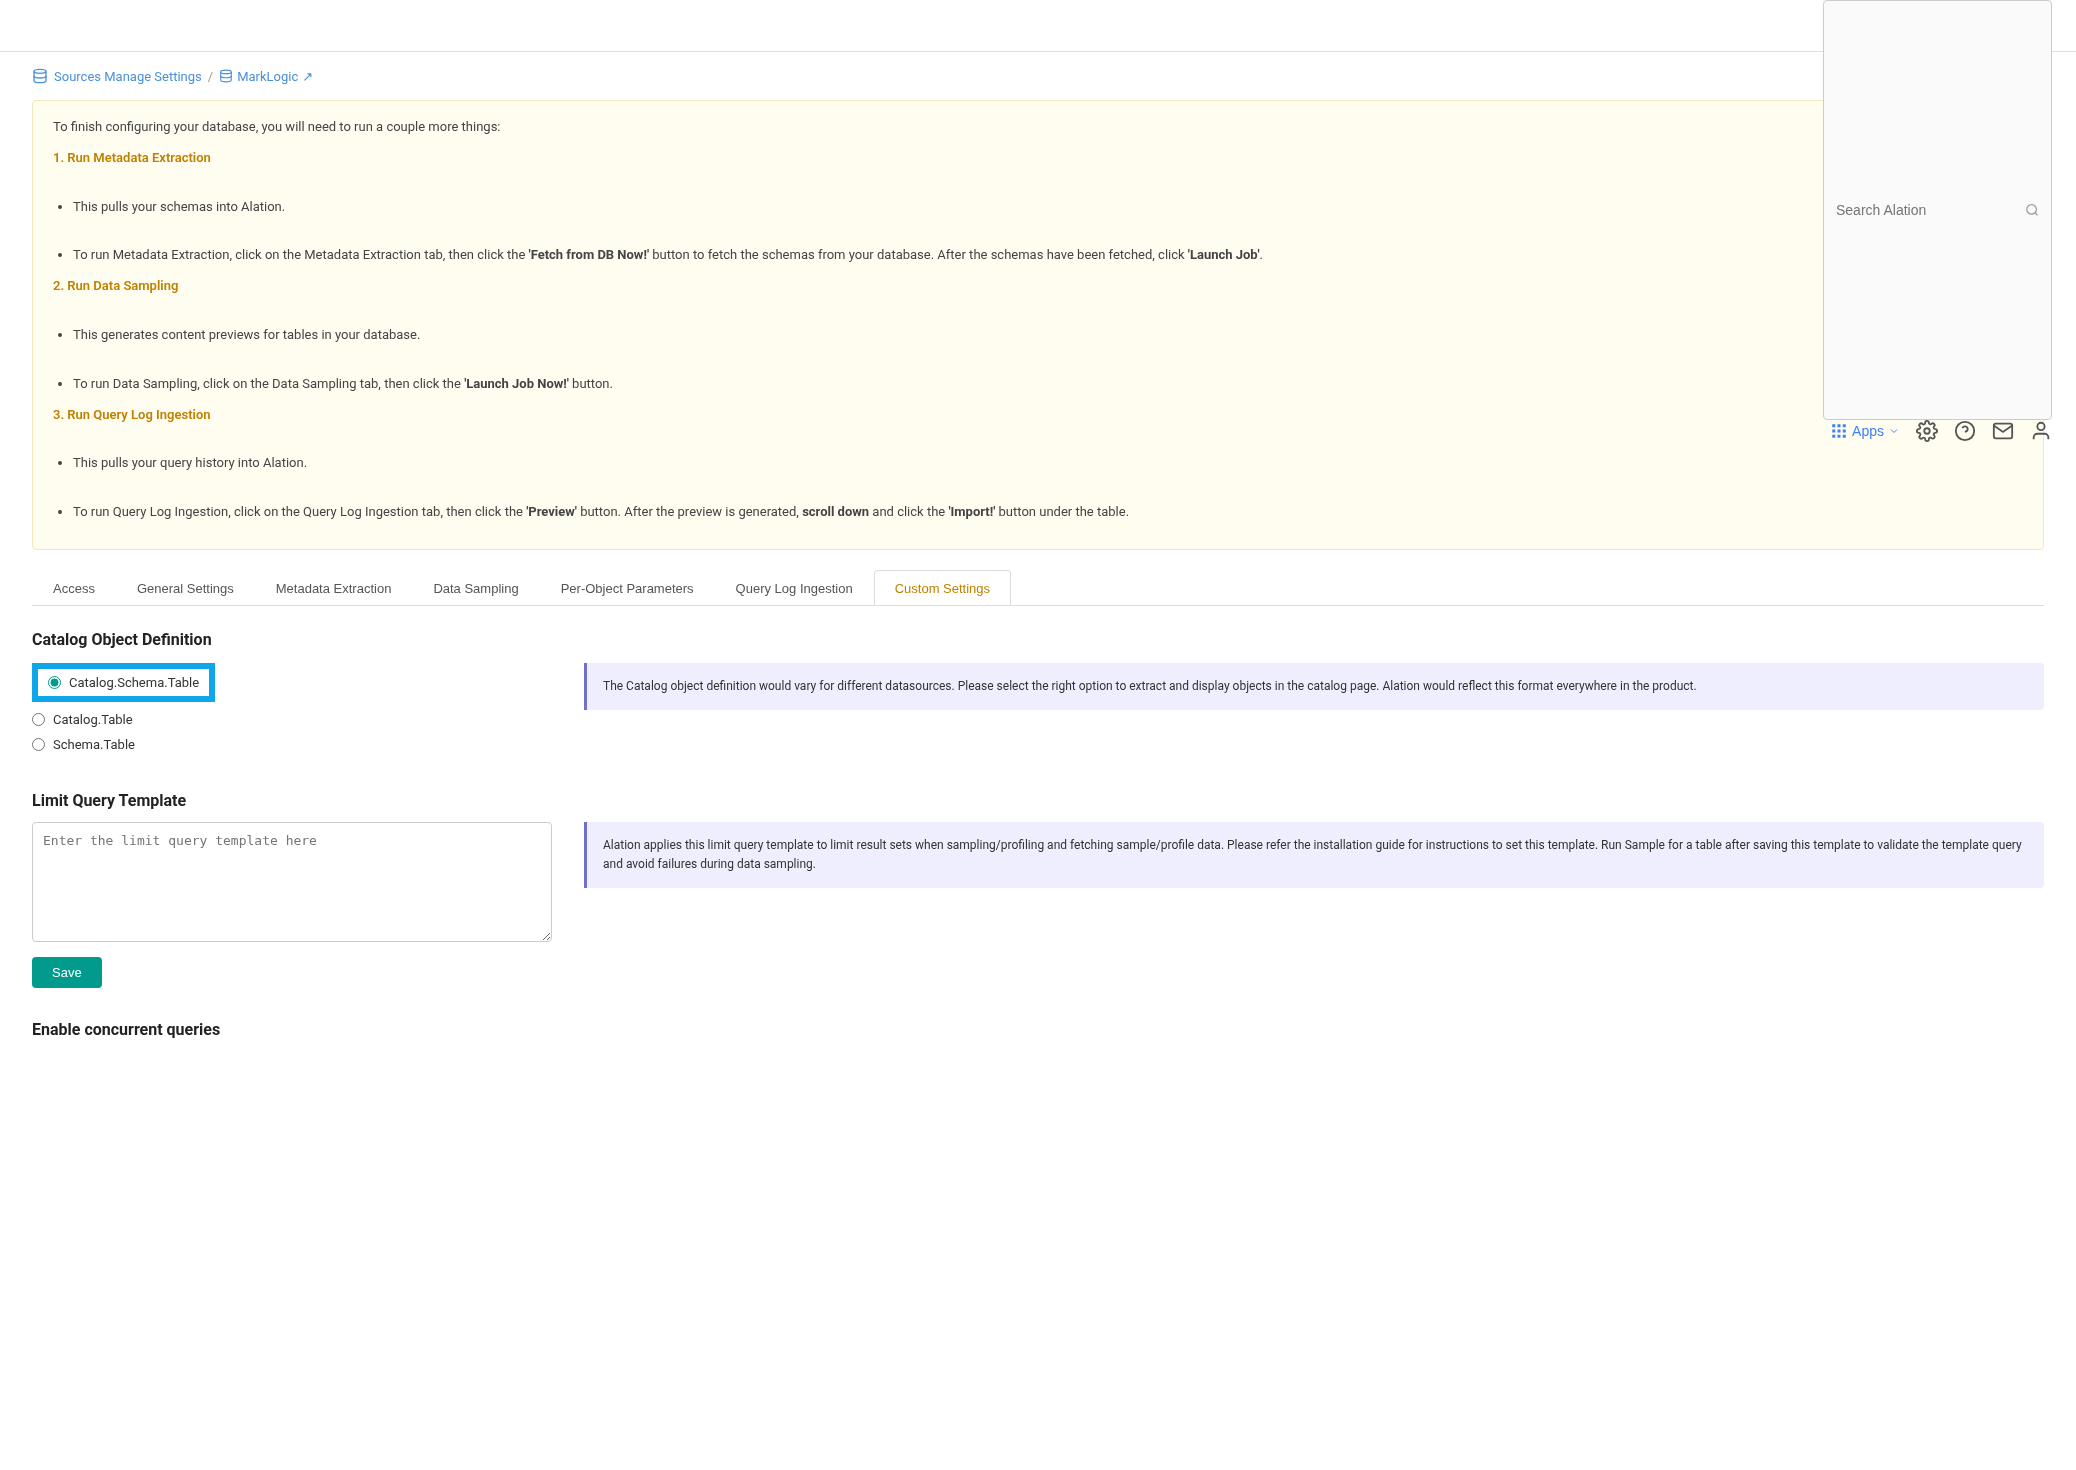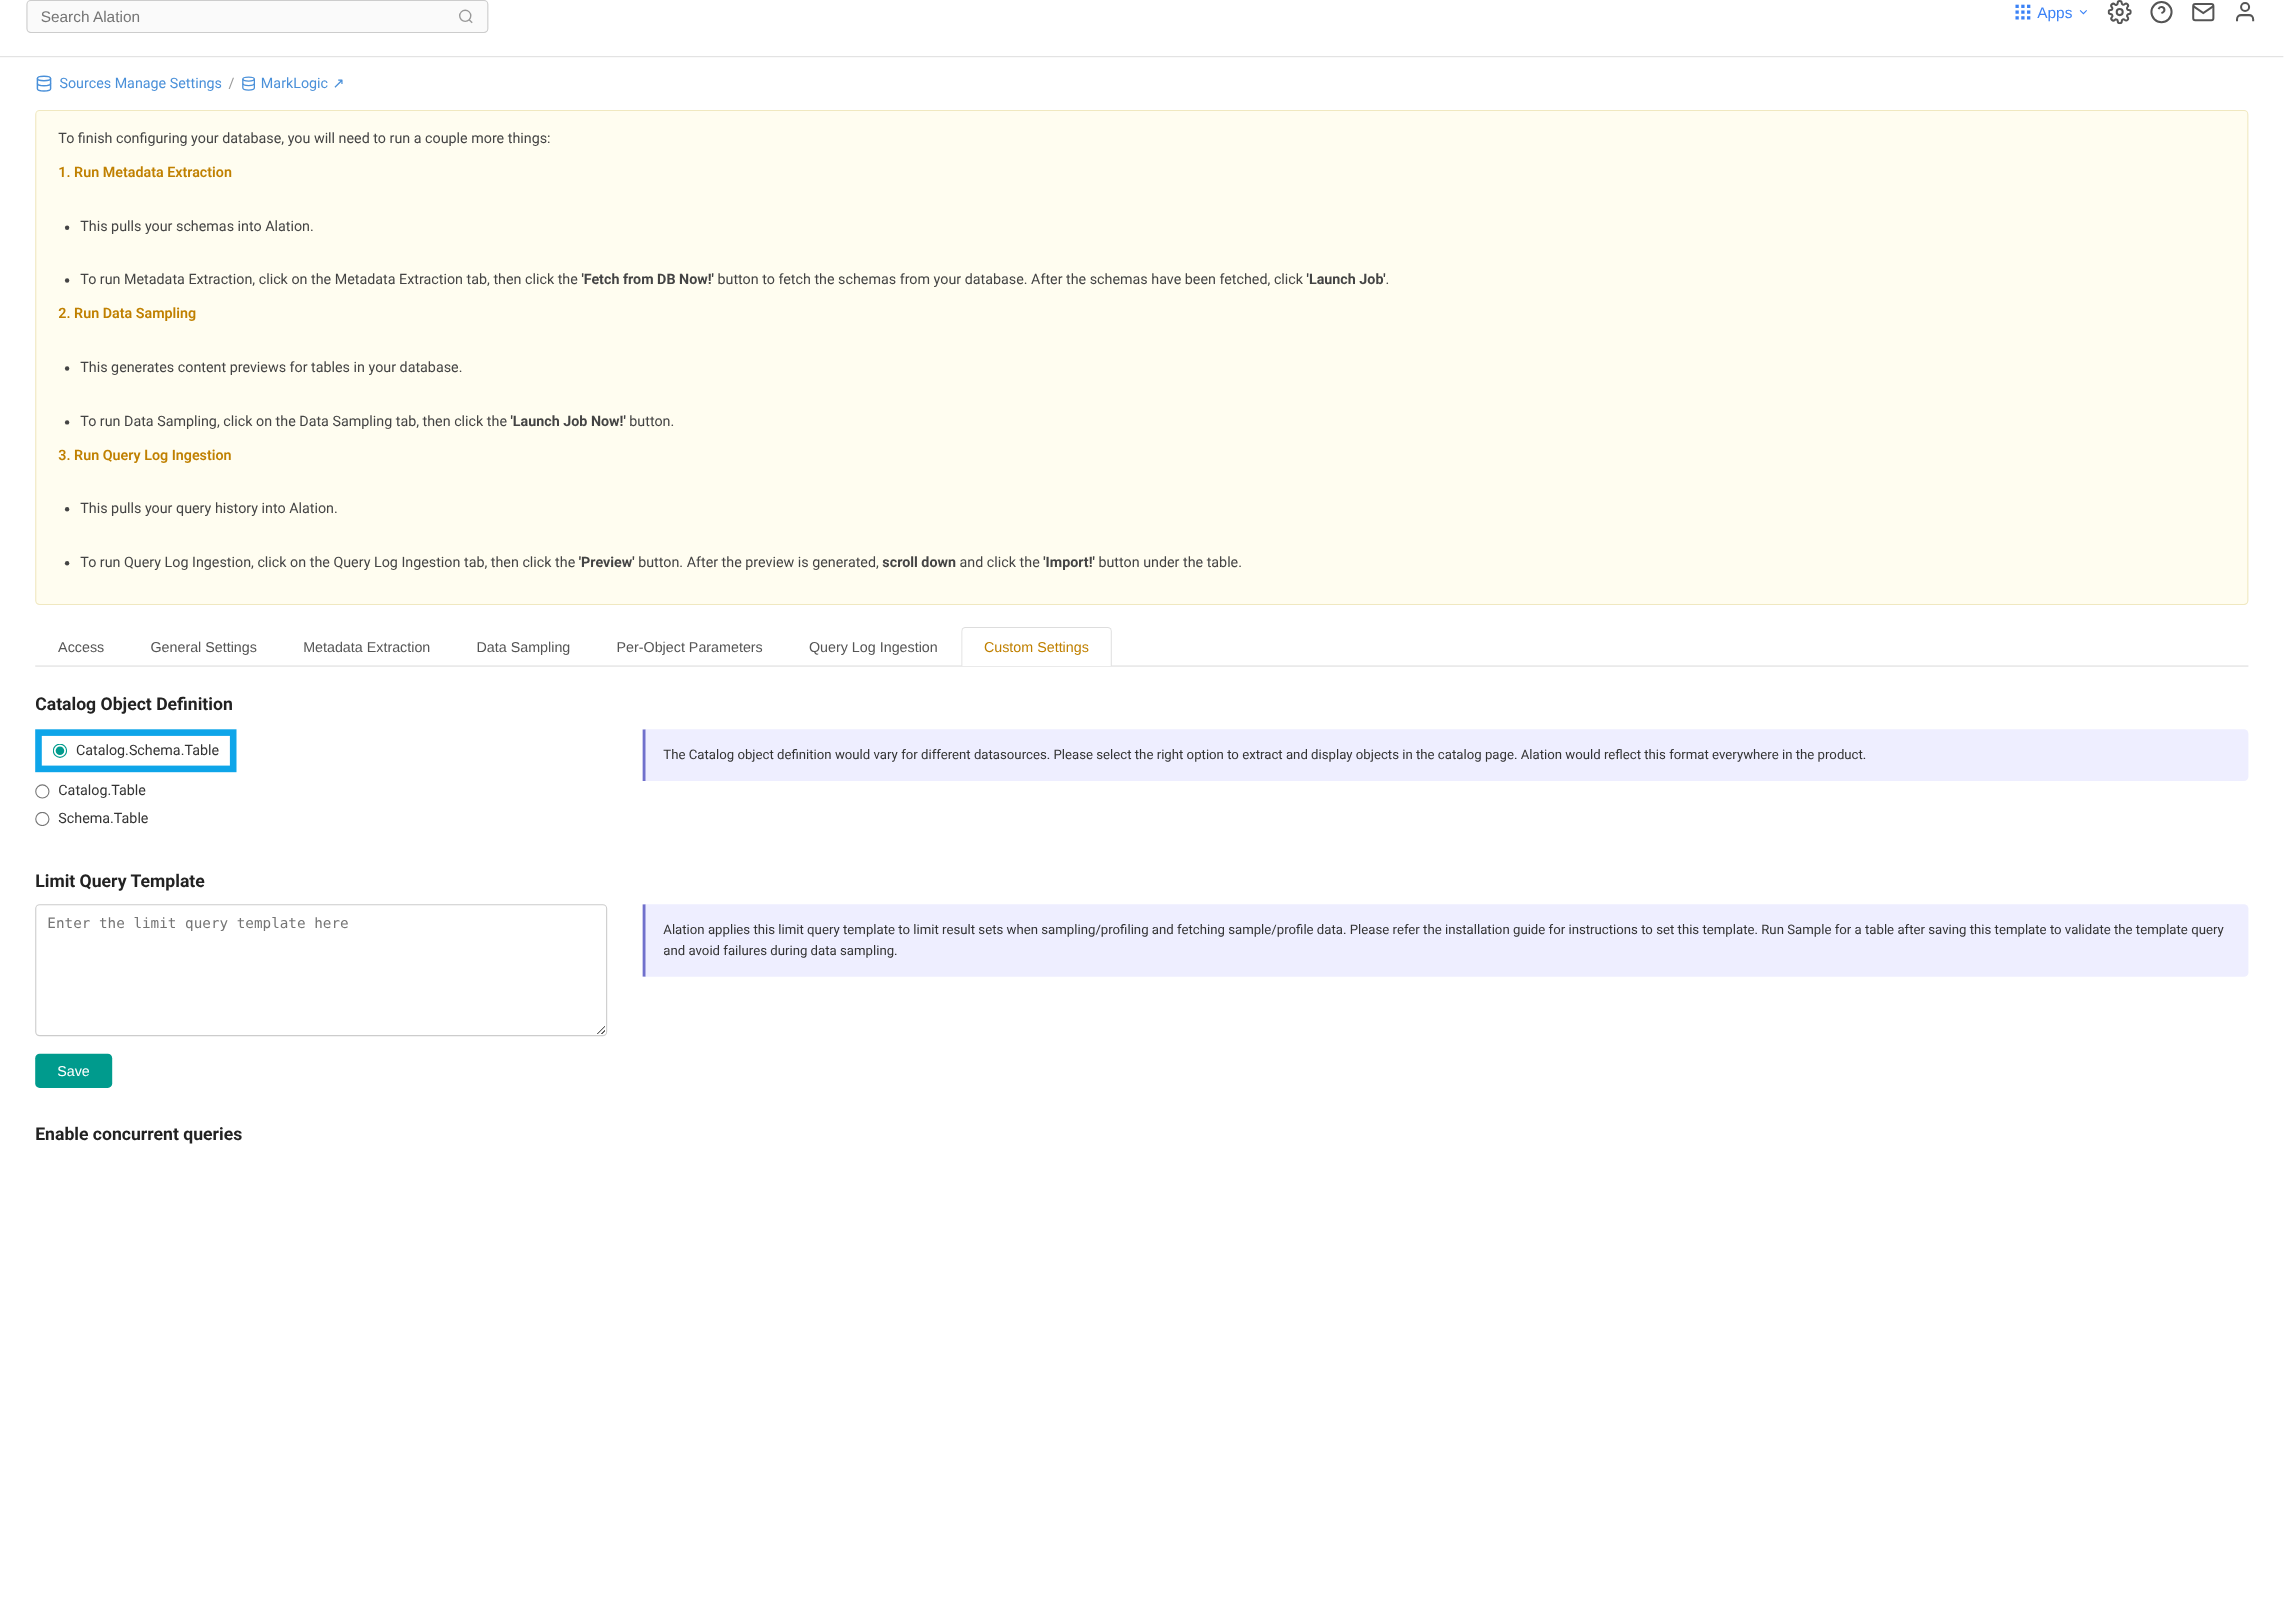--- a/index.html
+++ b/index.html
@@ -1,22 +1,23 @@
 <!DOCTYPE html>
 <html><head>
   <meta charset="utf-8">
   <style>
     * { box-sizing: border-box; margin: 0; padding: 0; }
     body { font-family: -apple-system, BlinkMacSystemFont, 'Segoe UI', Roboto, sans-serif; font-size: 14px; color: #333; background: #fff; }
 
     
     .topnav {
-      display: flex; align-items: flex-start; justify-content: space-between;
+      display: flex; align-items: flex-end; justify-content: space-between;
       padding: 0 24px; height: 52px; border-bottom: 1px solid #e0e0e0;
       background: #fff;
+      flex-direction: column;
     }
     .topnav-search {
       flex: 0 0 420px;
       display: flex; align-items: center;
       border: 1px solid #ccc; border-radius: 4px;
       padding: 6px 12px; background: #fafafa;
     }
     .topnav-search input {
       border: none; background: transparent; outline: none;
       font-size: 14px; color: #555; width: 100%;

